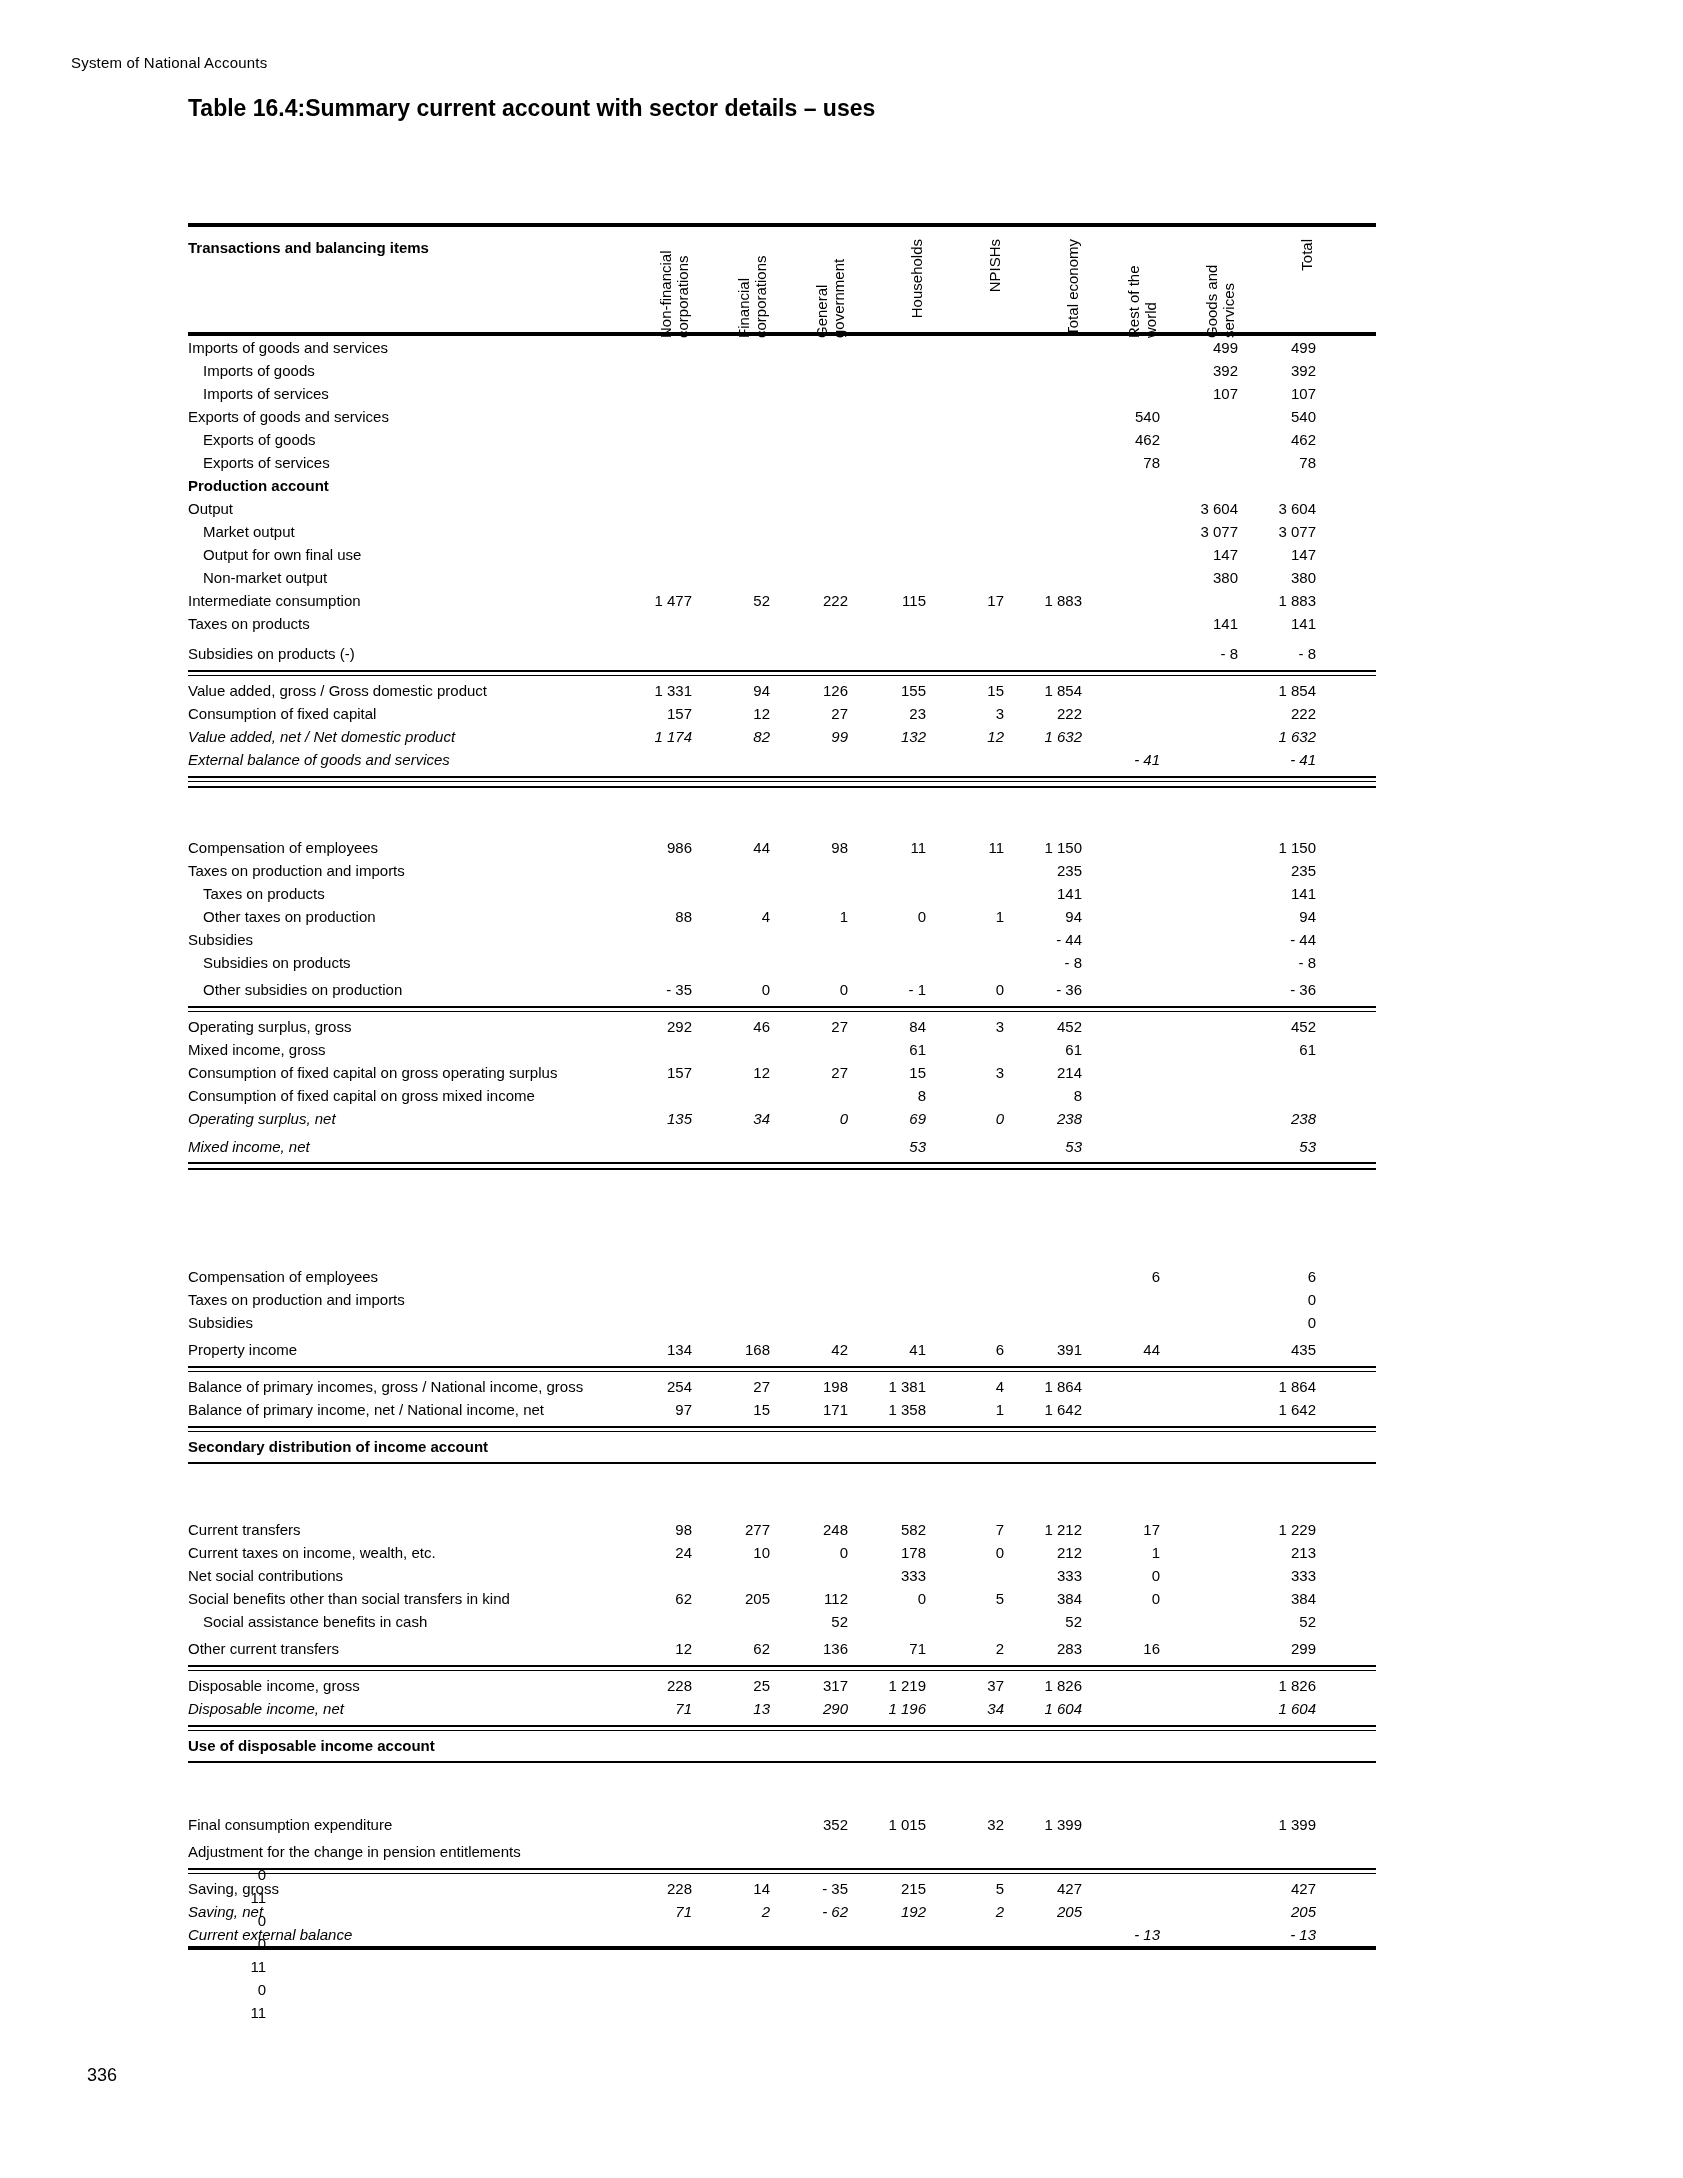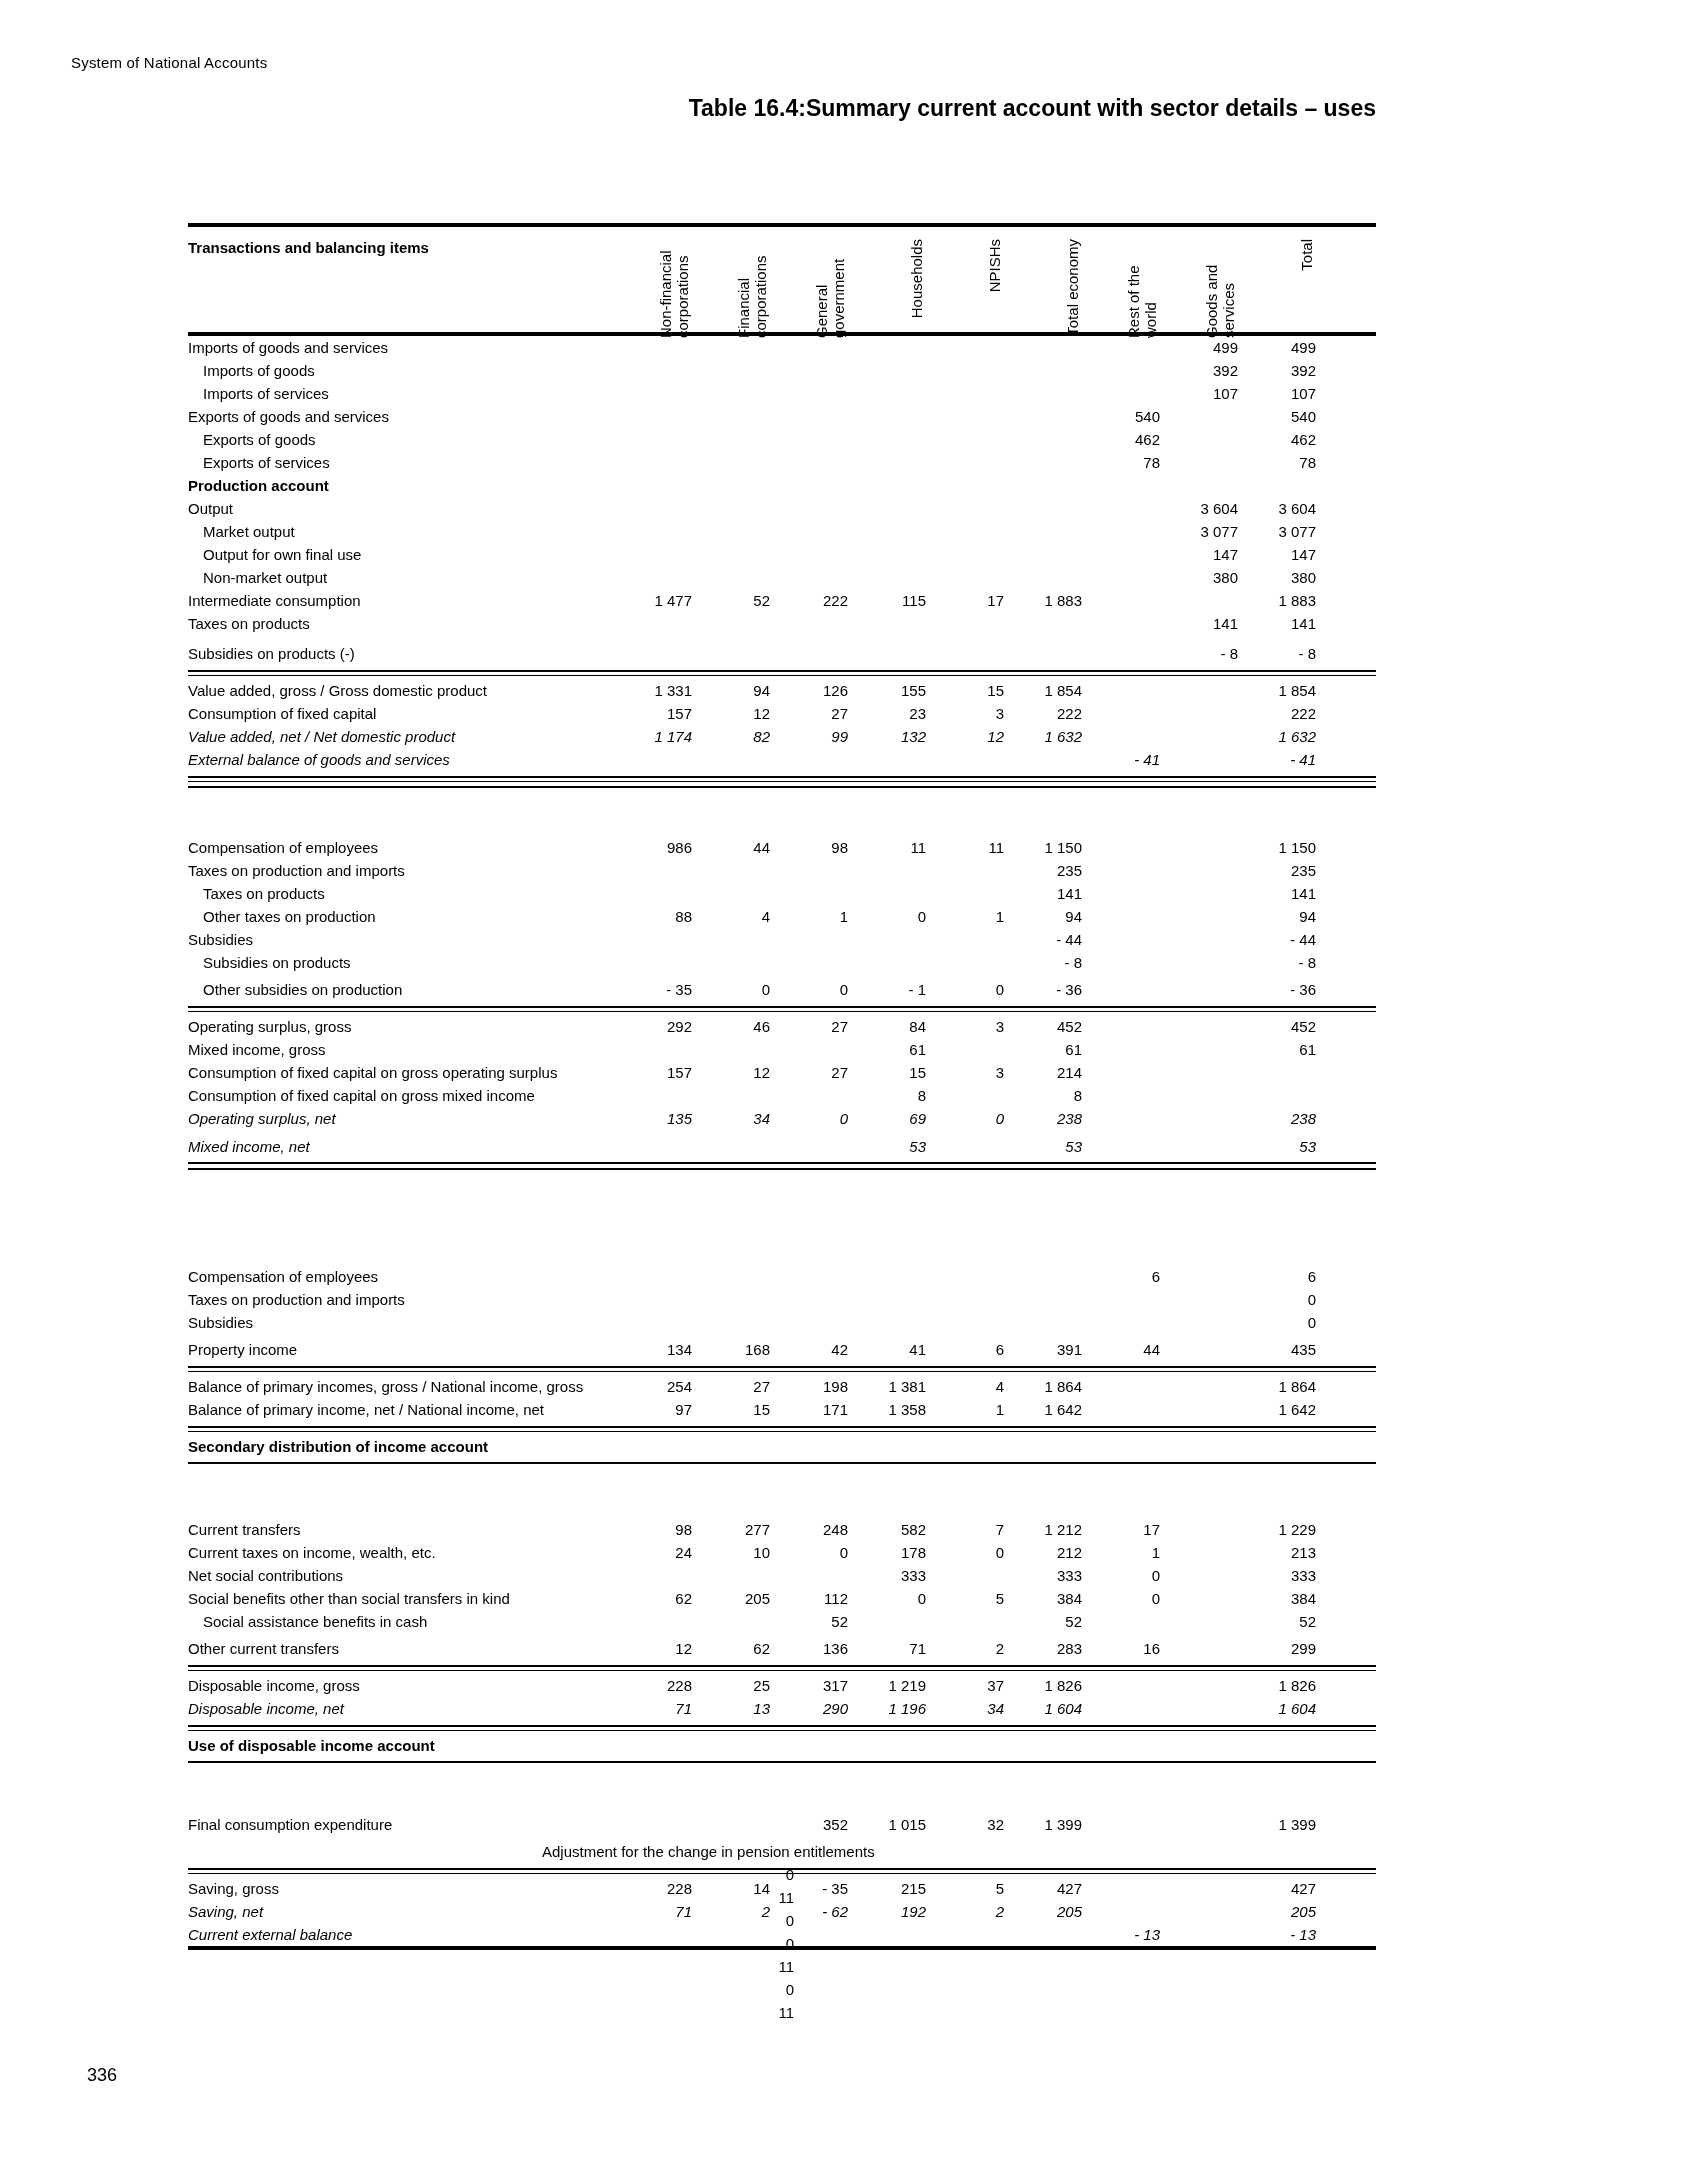--- a/index.html
+++ b/index.html
@@ -9,41 +9,41 @@
     position: relative;
     font-family: "Liberation Sans", sans-serif;
     color: #000;
   }
   .doc-header {
     position: absolute; left: 71px; top: 54px;
     font-size: 15px; letter-spacing: 0.2px;
   }
   .doc-title {
     position: absolute; left: 188px; top: 95px; width: 1188px;
-    text-align: right; font-size: 23px; font-weight: bold;
+    text-align: left; font-size: 23px; font-weight: bold;
   }
   .table-wrap {
     position: absolute; left: 188px; top: 223px; width: 1188px;
   }
   .uses-label { font-size: 15px; margin-bottom: 3px; }
   .rule { width: 100%; }
   .rule.thick  { border-top: 4px solid #000; }
   .rule.single { border-top: 2px solid #000; margin: 4px 0 4px; }
   .rule.double { height: 6px; border-top: 2.5px solid #000; border-bottom: 1.5px solid #000; margin: 5px 0 3px; }
   
   .head-row { display: flex; align-items: flex-start; height: 105px; padding: 12px 54px 2px 0; }
   .head-label { width: 426px; flex: none; font-size: 15px; font-weight: bold; }
   .head-col { width: 78px; flex: none; display: flex; justify-content: flex-end; align-items: flex-end; }
   .head-col span {
     writing-mode: vertical-rl; transform: rotate(180deg);
     font-size: 15px; line-height: 1.12; max-height: 99px;
   }
   
   .tbody { font-size: 15px; }
-  .trow { display: flex; height: 23px; line-height: 23px; padding-right: 54px; white-space: nowrap; align-items: center; }
+  .trow { display: flex; height: 23px; line-height: 23px; padding-right: 54px; white-space: nowrap; }
   .trow .lab { width: 426px; flex: none; overflow: visible; }
   .trow .lab.ind1 { padding-left: 15px; }
   .trow .val { width: 78px; flex: none; text-align: right; }
   .trow.italic { font-style: italic; }
   .trow.section { font-weight: bold; }
   .page-number { position: absolute; left: 87px; top: 2065px; font-size: 18px; }
 </style>
 </head>
 <body>
 

